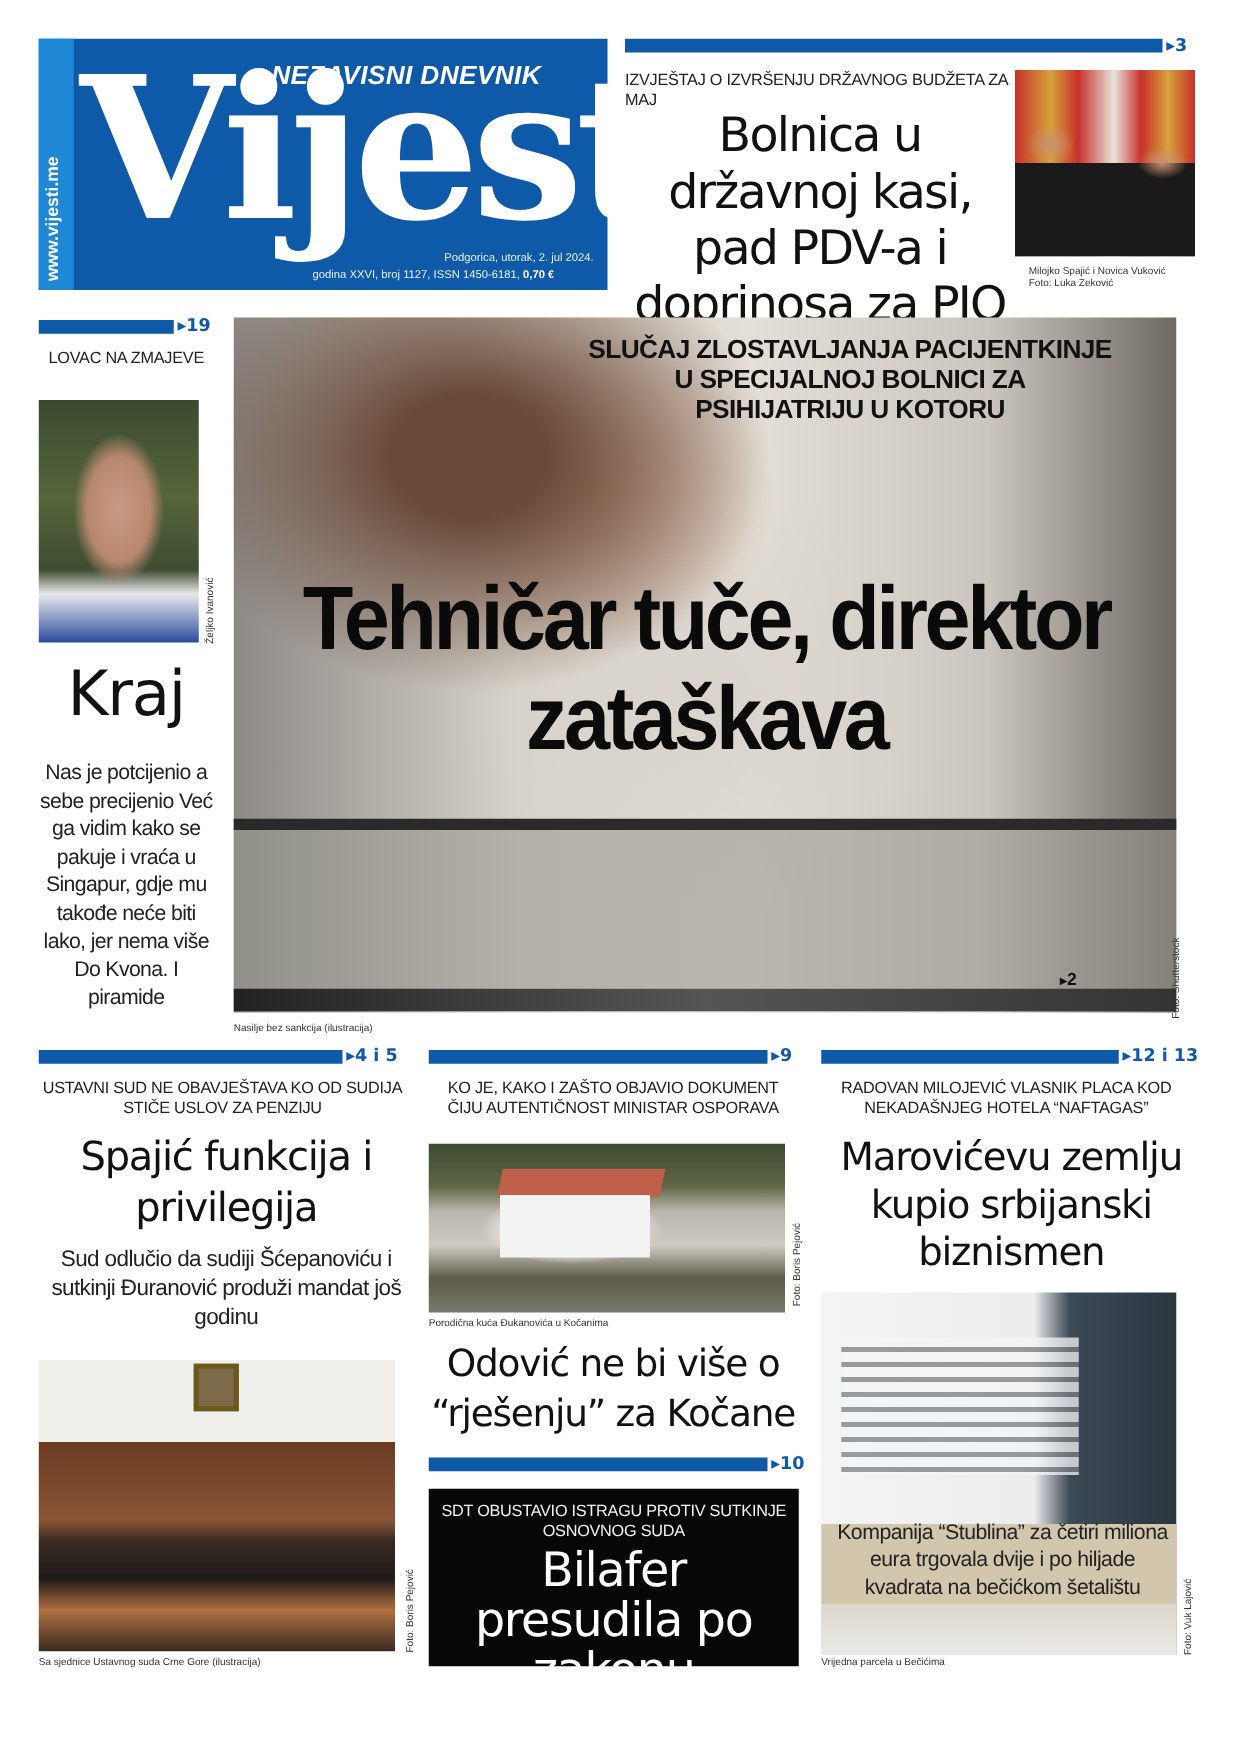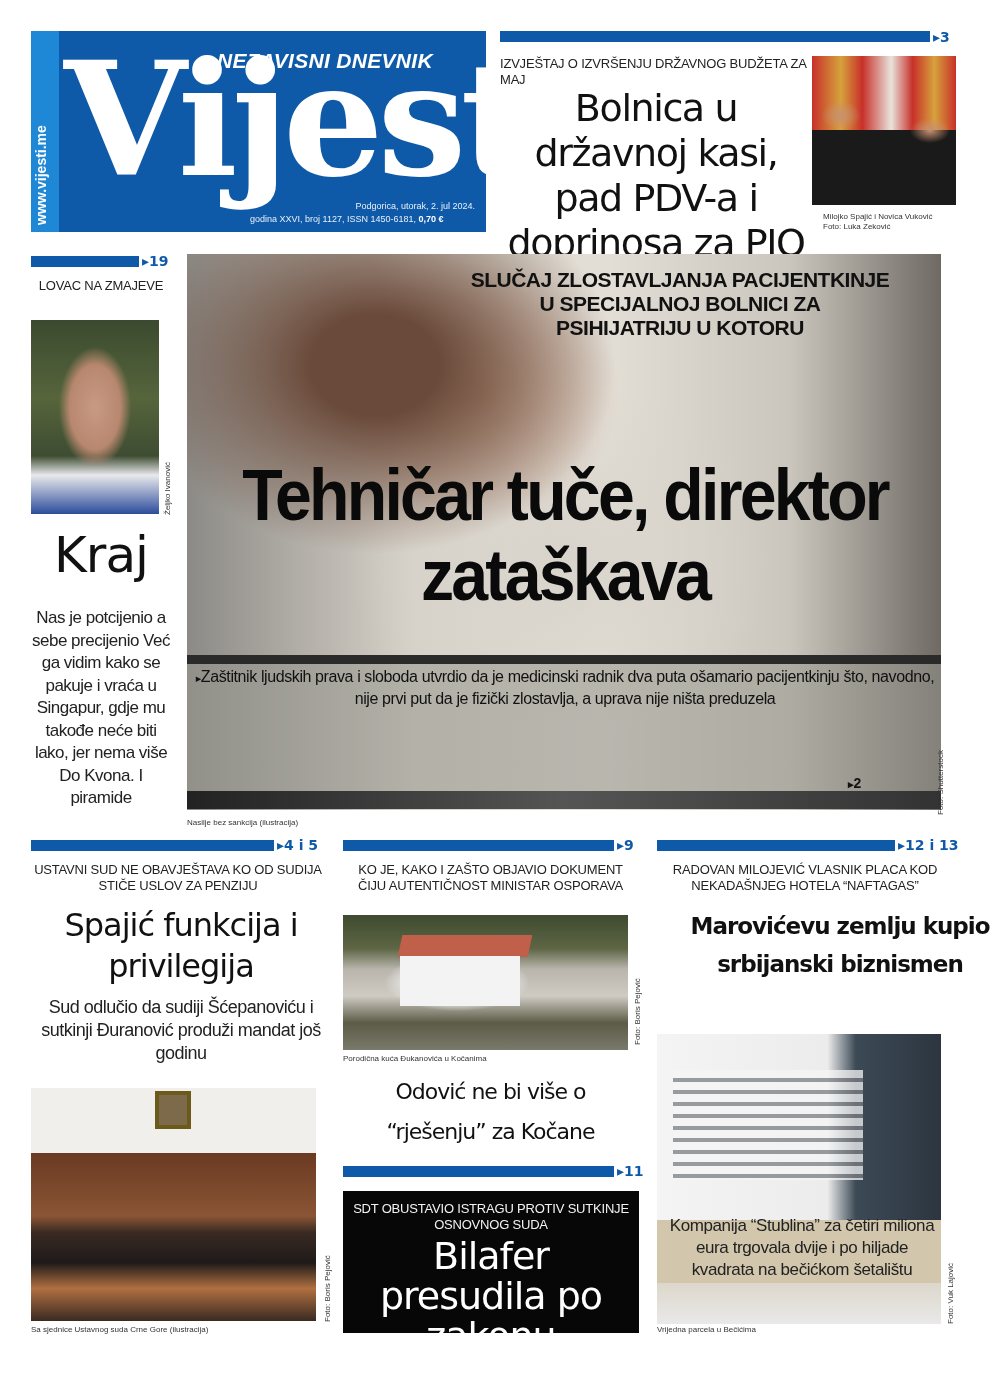--- a/index.html
+++ b/index.html
@@ -76,30 +76,30 @@
   #b2-kicker { left: 343px; top: 862px; width: 295px; }
   #b2-photo { left: 343px; top: 915px; width: 285px; height: 135px;
     background:
       linear-gradient(180deg, transparent 0%, transparent 35%, transparent 100%),
       radial-gradient(ellipse at 40% 50%, #f2f2f2 0%, #e8e8e8 20%, transparent 30%),
       linear-gradient(180deg, #3e4a30 0%, #5e6644 25%, #b9b5ad 40%, #cfcbc3 60%, #5c5b46 80%, #7a7a6c 100%); }
   #b2-roof { left: 400px; top: 935px; width: 130px; height: 22px; background: #c0604a; transform: skewX(-12deg); }
   #b2-house { left: 400px; top: 956px; width: 120px; height: 50px; background: #f3f3f3; }
   #b2-caption { left: 343px; top: 1054px; }
   #b2-credit { left: 633px; top: 985px; height: 60px; }
-  #b2-headline { left: 343px; top: 1072px; width: 295px; font-size: 22px; line-height: 40px; }
+  #b2-headline { left: 343px; top: 1072px; width: 295px; font-size: 30px; line-height: 40px; }
   #b2-bar2 { left: 343px; top: 1166px; width: 271px; }
   #b2-ref2 { left: 617px; top: 1164px; }
   #b2-box { left: 343px; top: 1191px; width: 296px; height: 142px; background: #070707; }
   #b2-box-kicker { left: 350px; top: 1201px; width: 282px; color: #f2f2f2; font-size: 13px; }
   #b2-box-headline { left: 350px; top: 1236px; width: 282px; color: #fff; font-size: 38px; line-height: 40px; }
 
   
   #b3-kicker { left: 655px; top: 862px; width: 300px; }
-  #b3-headline { left: 690px; top: 907px; width: 300px; font-size: 23px; line-height: 38px; font-weight: bold; }
+  #b3-headline { left: 659px; top: 907px; width: 300px; font-size: 31px; line-height: 38px; }
   #b3-photo { left: 657px; top: 1034px; width: 284px; height: 290px;
     background:
       linear-gradient(180deg, transparent 0%, transparent 64%, #d2c6ad 64%, #d2c6ad 86%, #ddd7cb 86%, #e9e9e9 100%),
       linear-gradient(90deg, #f4f4f4 0%, #ececec 60%, #3c4a56 70%, #2c3540 100%); }
   #b3-hotel-windows { left: 673px; top: 1070px; width: 190px; height: 110px;
     background: repeating-linear-gradient(180deg, #f5f5f5 0 8px, #7a7e82 8px 12px); opacity: 0.75; }
   #b3-photo-text { left: 667px; top: 1215px; width: 270px; text-align: center; font-size: 17px; line-height: 22px; color: #222; letter-spacing: -0.4px; }
   #b3-caption { left: 657px; top: 1325px; }
   #b3-credit { left: 946px; top: 1250px; height: 74px; }
 </style>
@@ -132,21 +132,20 @@
 <div id="left-headline" class="headline">Kraj</div>
 <div id="left-body" class="abs">Nas je potcijenio a sebe precijenio Već ga vidim kako se pakuje i vraća u Singapur, gdje mu takođe neće biti lako, jer nema više Do Kvona. I piramide</div>
 
 <div id="main-photo" class="photo"></div>
 <div id="main-kicker" class="abs">SLUČAJ ZLOSTAVLJANJA PACIJENTKINJE U SPECIJALNOJ BOLNICI ZA PSIHIJATRIJU U KOTORU</div>
 <div id="main-headline" class="abs">Tehničar tuče, direktor zataškava</div>
 <div id="main-overlay-bar-top" class="abs"></div>
 <div id="main-overlay-text" class="abs"></div>
 <div id="main-overlay-bar-bottom" class="abs"></div>
 <div id="main-bullets" class="abs">
-  <p><span class="tri">▸</span><span>Zaštitnik ljudskih prava i sloboda utvrdio da je medicinski radnik dva puta ošamario pacijentkinju što, navodno, nije prvi put da je fizički zlostavlja, a uprava nije ništa preduzela</span></p>
 </div>
 <div id="main-ref" class="abs"><span class="tri">▸</span><span>2</span></div>
 <div id="main-caption" class="caption">Nasilje bez sankcija (ilustracija)</div>
 <div id="main-credit" class="vcredit">Foto: Shutterstock</div>
 
 <div class="bar" style="left:31px;top:840px;width:243px;"></div>
 <div class="pageref" style="left:277px;top:838px;"><span>▸</span><span>4 i 5</span></div>
 <div id="b1-kicker" class="kicker">USTAVNI SUD NE OBAVJEŠTAVA KO OD SUDIJA STIČE USLOV ZA PENZIJU</div>
 <div id="b1-headline" class="headline">Spajić funkcija i privilegija</div>
 <div id="b1-body" class="abs">Sud odlučio da sudiji Šćepanoviću i sutkinji Đuranović produži mandat još godinu</div>
@@ -159,21 +158,21 @@
 <div class="pageref" style="left:617px;top:838px;"><span>▸</span><span>9</span></div>
 <div id="b2-kicker" class="kicker">KO JE, KAKO I ZAŠTO OBJAVIO DOKUMENT ČIJU AUTENTIČNOST MINISTAR OSPORAVA</div>
 <div id="b2-photo" class="photo"></div>
 <div id="b2-roof" class="abs"></div>
 <div id="b2-house" class="abs"></div>
 <div id="b2-caption" class="caption">Porodična kuća Đukanovića u Kočanima</div>
 <div id="b2-credit" class="vcredit">Foto: Boris Pejović</div>
 <div id="b2-headline" class="headline">Odović ne bi više o “rješenju” za Kočane</div>
 
 <div id="b2-bar2" class="bar"></div>
-<div id="b2-ref2" class="pageref"><span>▸</span><span>11</span></div>
+<div id="b2-ref2" class="pageref"><span>▸</span><span>10</span></div>
 <div id="b2-box" class="abs"></div>
 <div id="b2-box-kicker" class="kicker">SDT OBUSTAVIO ISTRAGU PROTIV SUTKINJE OSNOVNOG SUDA</div>
 <div id="b2-box-headline" class="headline">Bilafer presudila po zakonu</div>
 
 <div class="bar" style="left:657px;top:840px;width:238px;"></div>
 <div class="pageref" style="left:898px;top:838px;"><span>▸</span><span>12 i 13</span></div>
 <div id="b3-kicker" class="kicker">RADOVAN MILOJEVIĆ VLASNIK PLACA KOD NEKADAŠNJEG HOTELA “NAFTAGAS”</div>
 <div id="b3-headline" class="headline">Marovićevu zemlju kupio srbijanski biznismen</div>
 <div id="b3-photo" class="photo"></div>
 <div id="b3-hotel-windows" class="abs"></div>

